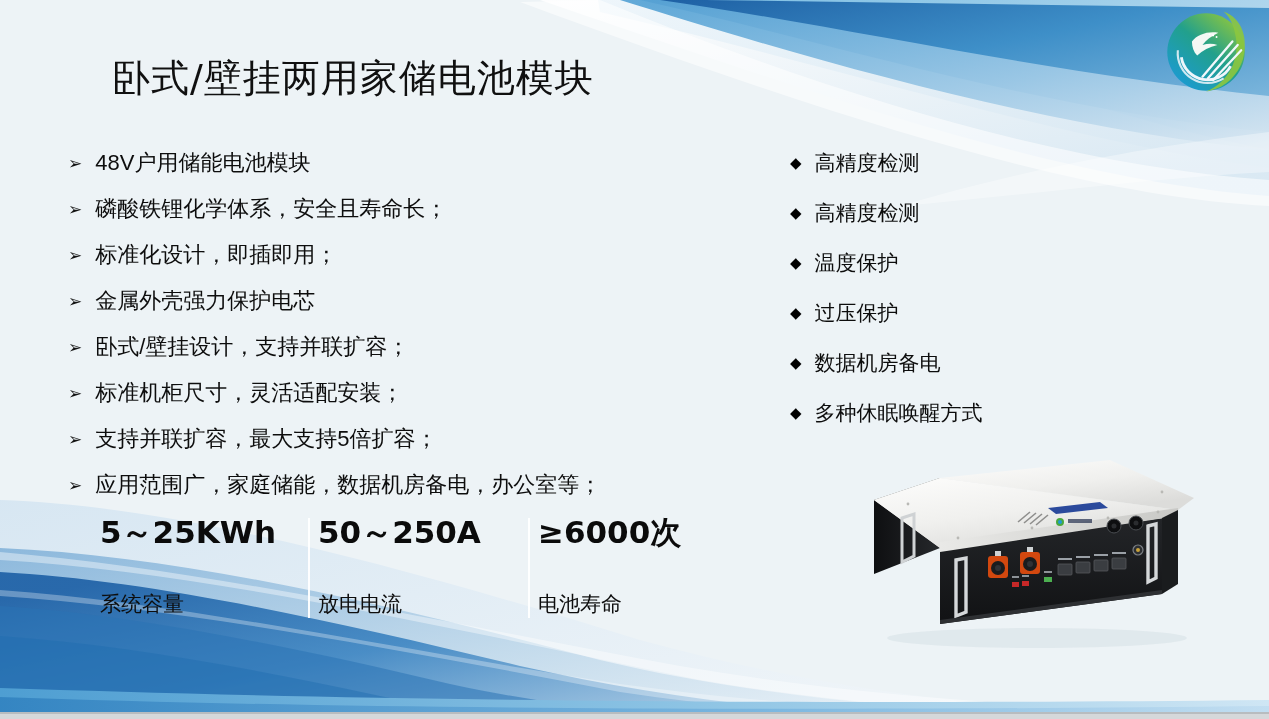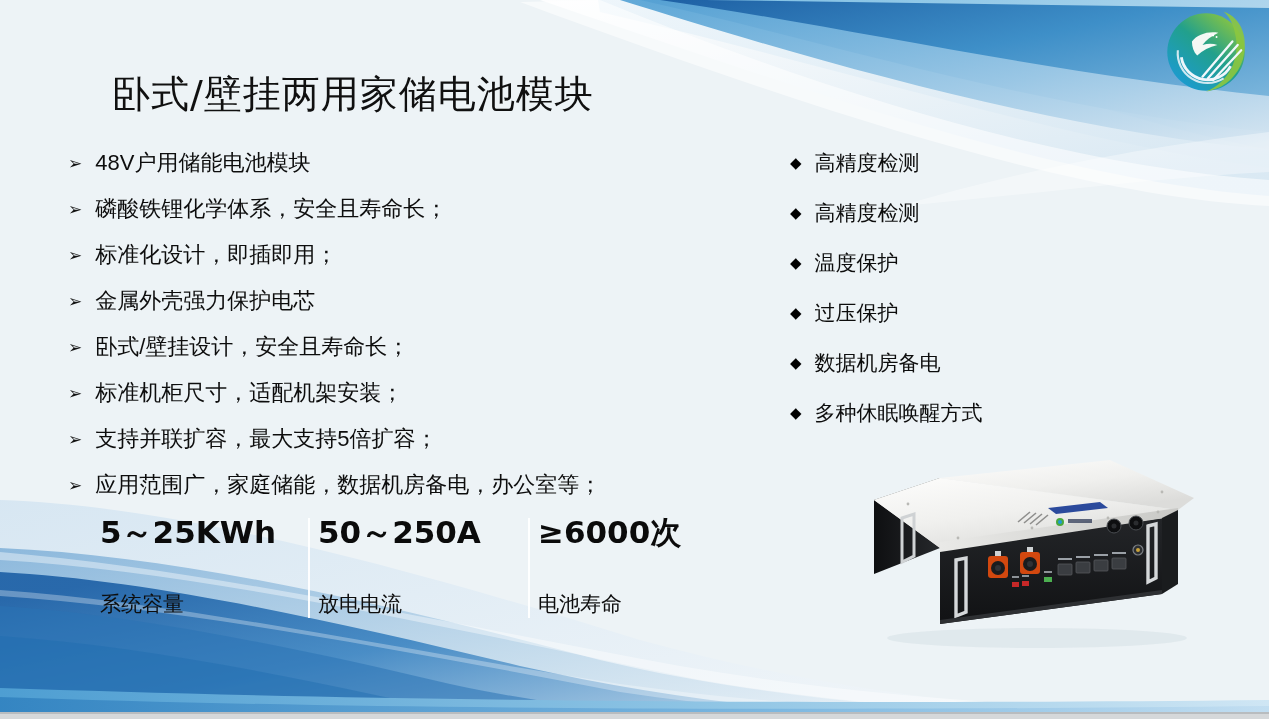--- a/index.html
+++ b/index.html
@@ -15,21 +15,21 @@
   .bg-layer{position:absolute;inset:0;pointer-events:none;}
   .bg-svg{position:absolute;top:0;left:0;width:1269px;height:719px;display:block;}
 
   
   .logo{
     position:absolute;left:1162px;top:8px;width:88px;height:88px;
   }
 
   
   .title{
-    position:absolute;left:112px;top:71px;
+    position:absolute;left:112px;top:55px;
     font-size:38px;line-height:1.25;color:#101010;
     letter-spacing:1px;white-space:nowrap;
     font-family:"DejaVu Sans","Liberation Sans",sans-serif;
   }
 
   
   .col-left{position:absolute;left:68px;top:150px;width:660px;}
   .col-right{position:absolute;left:790px;top:150px;width:300px;}
 
   .bullet{
@@ -200,25 +200,25 @@
     <div class="bullet">
       <span class="mk mk-arrow">➢</span>
       <span class="btxt">标准化设计，即插即用；</span>
     </div>
     <div class="bullet">
       <span class="mk mk-arrow">➢</span>
       <span class="btxt">金属外壳强力保护电芯</span>
     </div>
     <div class="bullet">
       <span class="mk mk-arrow">➢</span>
-      <span class="btxt">卧式/壁挂设计，安全且寿命长；</span>
-    </div>
-    <div class="bullet">
-      <span class="mk mk-arrow">➢</span>
-      <span class="btxt">标准机柜尺寸，适配机架安装；</span>
+      <span class="btxt">卧式/壁挂设计，支持并联扩容；</span>
+    </div>
+    <div class="bullet">
+      <span class="mk mk-arrow">➢</span>
+      <span class="btxt">标准机柜尺寸，灵活适配安装；</span>
     </div>
     <div class="bullet">
       <span class="mk mk-arrow">➢</span>
       <span class="btxt">支持并联扩容，最大支持5倍扩容；</span>
     </div>
     <div class="bullet">
       <span class="mk mk-arrow">➢</span>
       <span class="btxt">应用范围广，家庭储能，数据机房备电，办公室等；</span>
     </div>
   </div>

